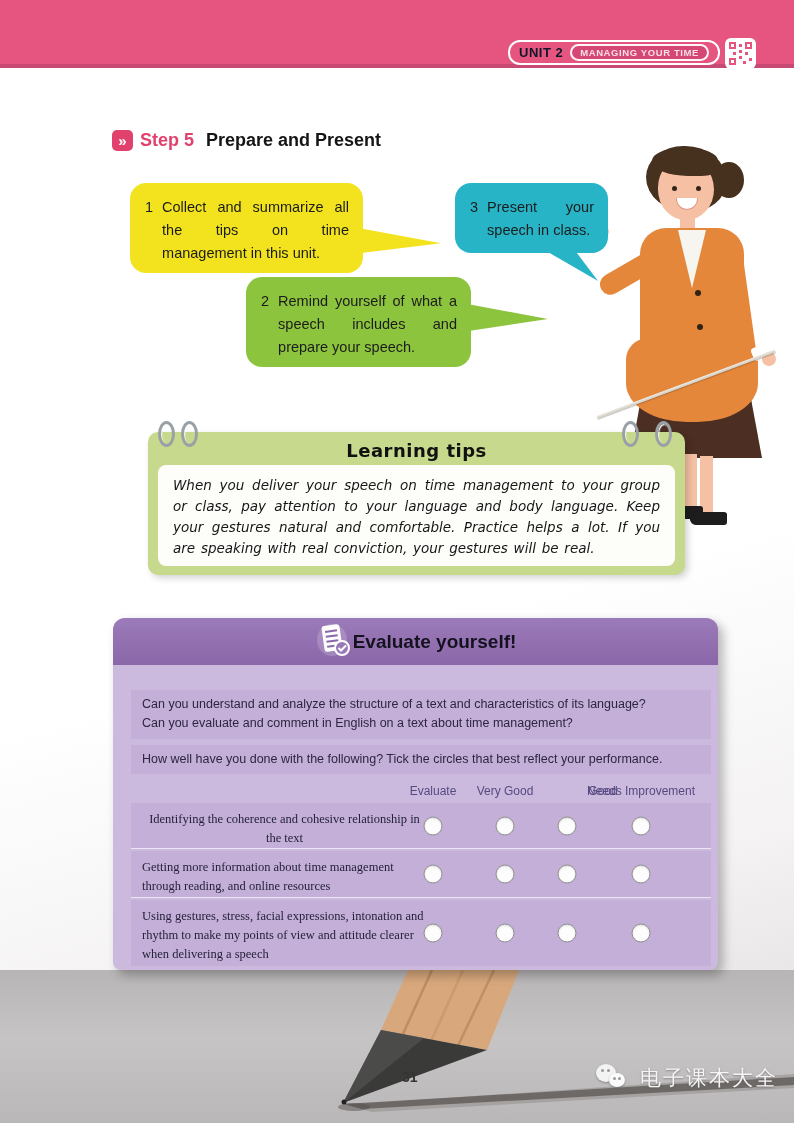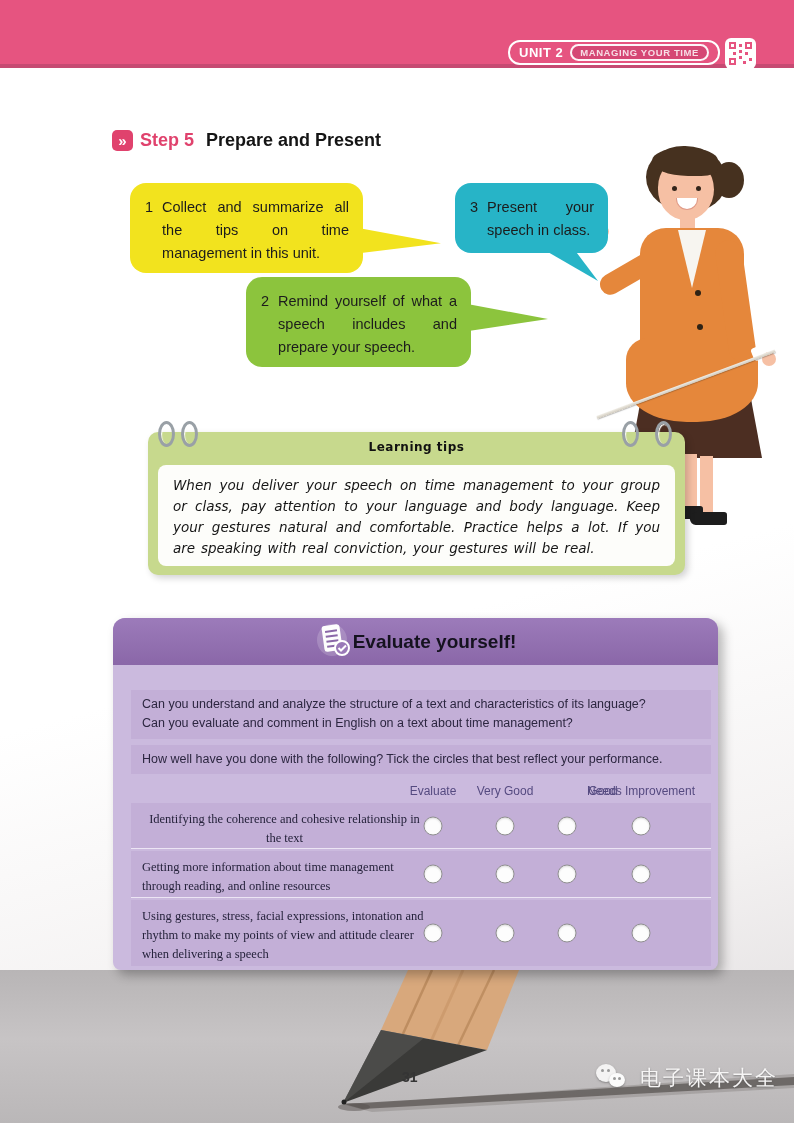--- a/index.html
+++ b/index.html
@@ -3,21 +3,21 @@
 <meta charset="utf-8">
 <style>
   html,body{margin:0;padding:0;background:#fff;}
   #page{position:relative;width:794px;height:1123px;overflow:hidden;
         background:linear-gradient(165deg,#ffffff 55%,#f4f2f2 78%,#e3e0e1 95%);
         font-family:"Liberation Sans",sans-serif;}
   
   .header{position:absolute;left:0;top:0;right:0;height:64px;background:#e65480;border-bottom:4px solid #c64a72;}
   .unit-badge{position:absolute;right:74px;top:40px;display:flex;align-items:center;gap:7px;
         border:2px solid #fff;border-radius:12px;padding:2px 9px;}
-  .unit-label{color:#ffffff;font-weight:bold;font-size:13px;letter-spacing:.5px;}
+  .unit-label{color:#0f172a;font-weight:bold;font-size:13px;letter-spacing:.5px;}
   .unit-sub{border:2px solid rgba(255,255,255,.95);border-radius:9px;padding:1px 8px;
         color:rgba(255,255,255,.82);font-size:9.5px;font-weight:bold;letter-spacing:.6px;
         background:rgba(180,50,95,.35);white-space:nowrap;}
   .qr{position:absolute;right:38px;top:38px;width:31px;height:31px;background:#fff;border-radius:6px;
         display:flex;align-items:center;justify-content:center;}
   
   .step{position:absolute;left:112px;top:130px;display:flex;align-items:center;gap:7px;}
   .chev{width:21px;height:21px;background:#e0426d;border-radius:5px;color:#fff;font-weight:bold;
         font-size:15px;display:flex;align-items:center;justify-content:center;line-height:1;}
   .step-label{color:#e0426d;font-weight:bold;font-size:18px;}
@@ -60,21 +60,21 @@
   .legA{left:88px;top:314px;width:13px;height:56px;background:#f6c0a4;}
   .legB{left:104px;top:316px;width:13px;height:56px;background:#f6c0a4;}
   .shoeA{left:72px;top:366px;width:35px;height:13px;background:#1d1d1d;border-radius:10px 4px 4px 8px;}
   .shoeB{left:94px;top:372px;width:37px;height:13px;background:#1d1d1d;border-radius:10px 4px 4px 8px;}
   .stick{position:absolute;left:597px;top:416px;width:190px;height:3px;z-index:3;
         background:linear-gradient(#f0ede5,#cfc9bd);transform:rotate(-20.5deg);transform-origin:left center;
         box-shadow:0 1px 1px rgba(0,0,0,.25);}
   
   .tips{position:absolute;left:148px;top:432px;width:537px;height:143px;background:#c7d98d;
         border-radius:10px;box-shadow:3px 3px 7px rgba(0,0,0,.18);z-index:6;}
-  .tips-title{text-align:center;font-weight:bold;font-size:12px;color:#111;padding-top:8px;
+  .tips-title{text-align:center;font-weight:bold;font-size:18px;color:#111;padding-top:8px;
         font-family:"DejaVu Sans",sans-serif;letter-spacing:.5px;}
   .tips-inner{position:absolute;left:10px;right:10px;top:33px;bottom:9px;background:#fdfdfa;
         border-radius:8px;padding:10px 15px;box-sizing:border-box;font-style:italic;font-size:13.5px;
         line-height:1.55;color:#161616;font-family:"DejaVu Sans",sans-serif;text-align:justify;word-spacing:1.5px;}
   .ring{position:absolute;top:-11px;width:11px;height:20px;border:3px solid #99a0a6;border-radius:50%;
         background:transparent;box-shadow:inset 1px 1px 1px #fff;}
   
   .eval{position:absolute;left:113px;top:618px;width:605px;height:352px;background:#cbbade;
         border-radius:12px 12px 8px 8px;box-shadow:5px 5px 11px rgba(0,0,0,.28);z-index:6;}
   .eval-header{height:47px;background:linear-gradient(#9c7bba,#8a67a8);border-radius:12px 12px 0 0;

